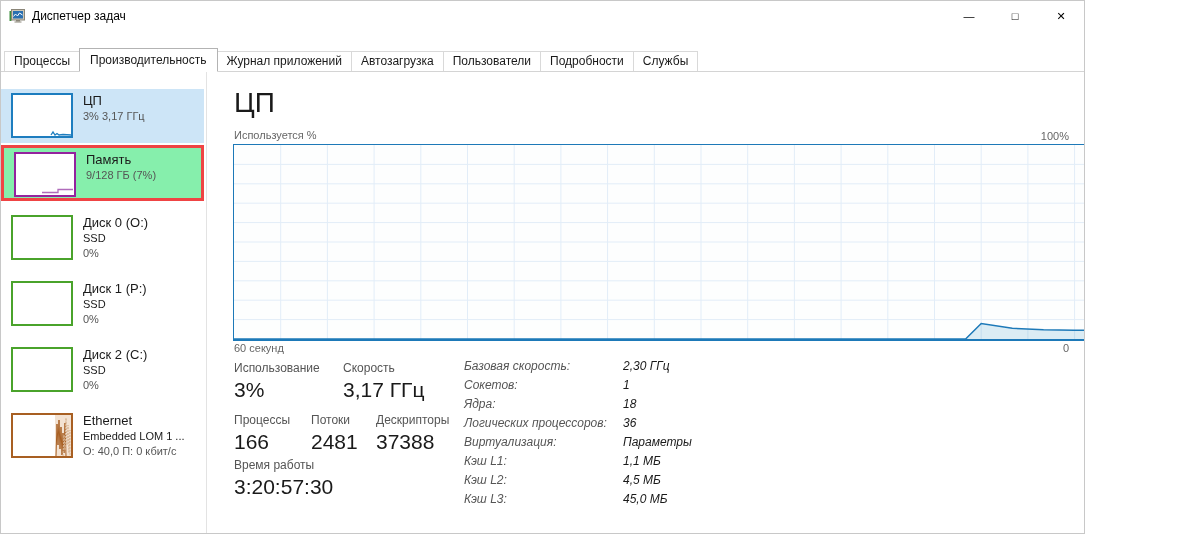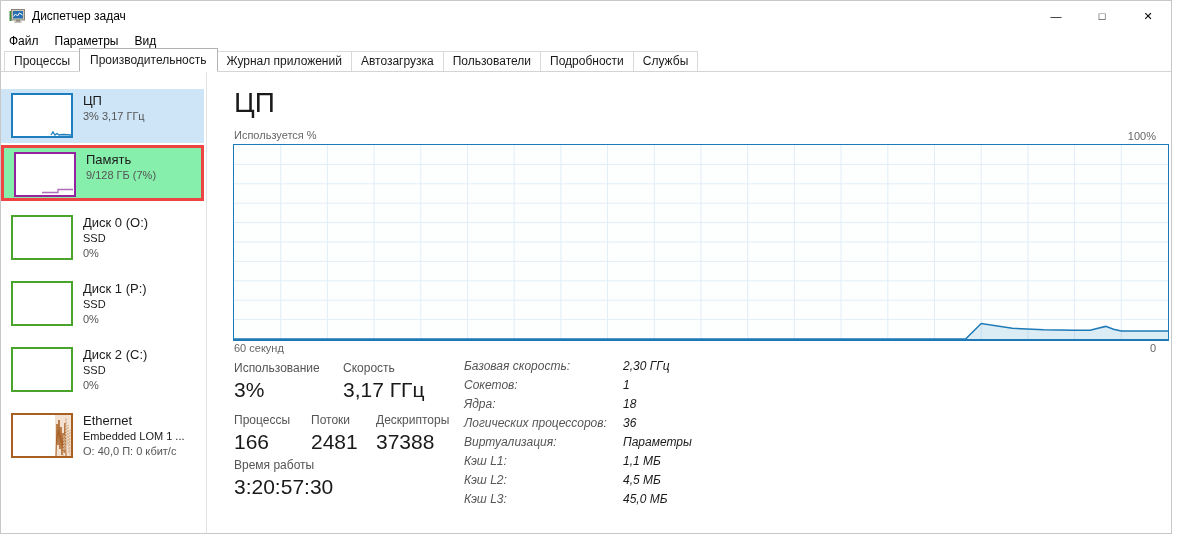--- a/index.html
+++ b/index.html
@@ -1,17 +1,17 @@
 <!DOCTYPE html>
 <html><head>
 <meta charset="utf-8">
 <style>
   html,body{margin:0;padding:0;background:#fff;}
   #win{
-    position:relative;width:1172px;height:534px;background:#fff;
+    position:relative;width:1085px;height:534px;background:#fff;
     font-family:"Liberation Sans","DejaVu Sans",sans-serif;
     color:#1a1a1a;overflow:hidden;box-sizing:border-box;
     border:1px solid #c8c8c8;
   }
   
   .titlebar{position:absolute;left:0;top:0;width:100%;height:30px;background:#fff;}
   .app-icon{position:absolute;left:8px;top:7px;width:16px;height:16px;}
   .title-text{position:absolute;left:31px;top:8px;font-size:12px;color:#000;}
   .win-controls{position:absolute;right:0;top:0;height:30px;display:flex;}
   .win-btn{width:46px;height:30px;display:flex;align-items:center;justify-content:center;
@@ -71,25 +71,20 @@
       <rect x="5.5" y="13.5" width="7" height="1" fill="#8a8578"></rect>
     </svg>
     <span class="title-text">Диспетчер задач</span>
     <div class="win-controls">
       <button class="win-btn">—</button>
       <button class="win-btn">□</button>
       <button class="win-btn">✕</button>
     </div>
   </div>
 
-  <div class="menubar">
-    <span class="menu-item">Файл</span>
-    <span class="menu-item">Параметры</span>
-    <span class="menu-item">Вид</span>
-  </div>
 
   <div class="tabstrip">
     <span class="tab">Процессы</span>
     <span class="tab active">Производительность</span>
     <span class="tab">Журнал приложений</span>
     <span class="tab">Автозагрузка</span>
     <span class="tab">Пользователи</span>
     <span class="tab">Подробности</span>
     <span class="tab">Службы</span>
   </div>

